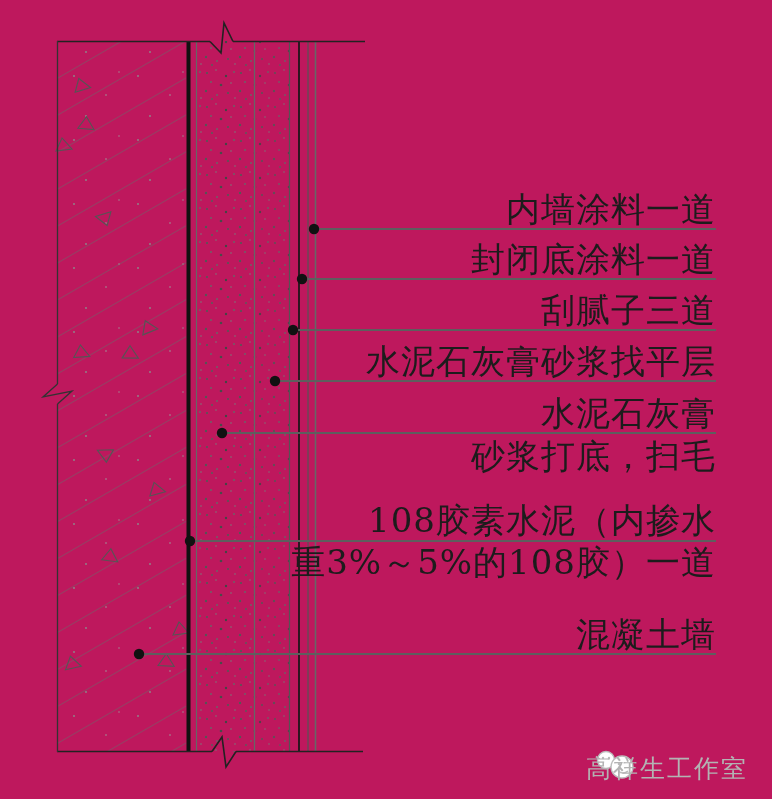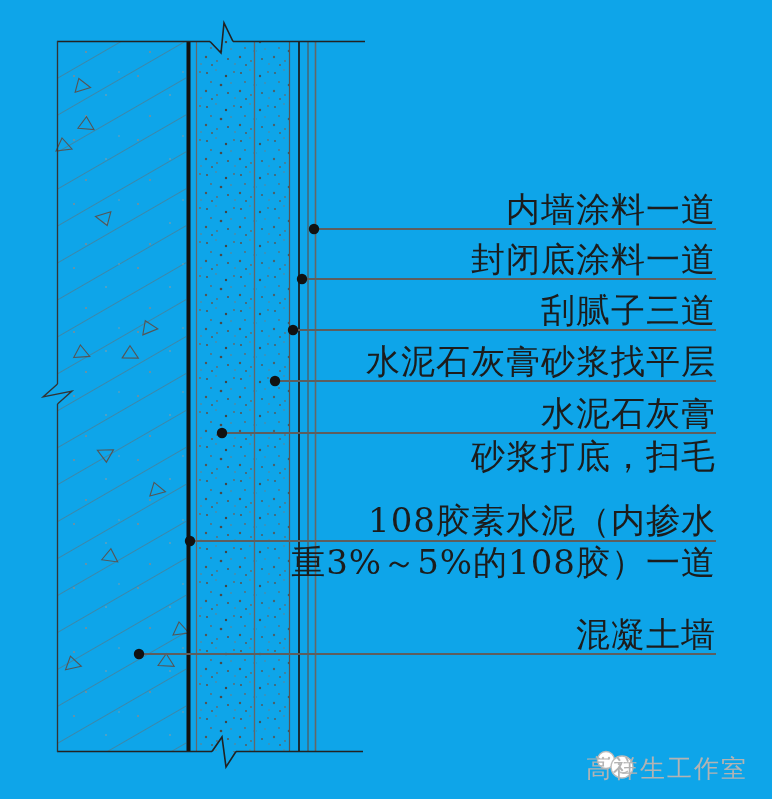--- a/index.html
+++ b/index.html
@@ -8,21 +8,21 @@
     background: #ffffff;
     width: 772px;
     height: 799px;
     overflow: hidden;
     font-family: "DejaVu Serif", serif;
   }
   .stage {
     position: relative;
     width: 772px;
     height: 799px;
-    background: #0ea5e9;
+    background: #be185d;
   }
   svg text {
     font-family: "DejaVu Serif", serif;
     fill: #1c1c1c;
     font-weight: 500;
     letter-spacing: 1px;
   }
   svg text.watermark-text {
     fill: #b3b3b3;
     font-weight: 400;

